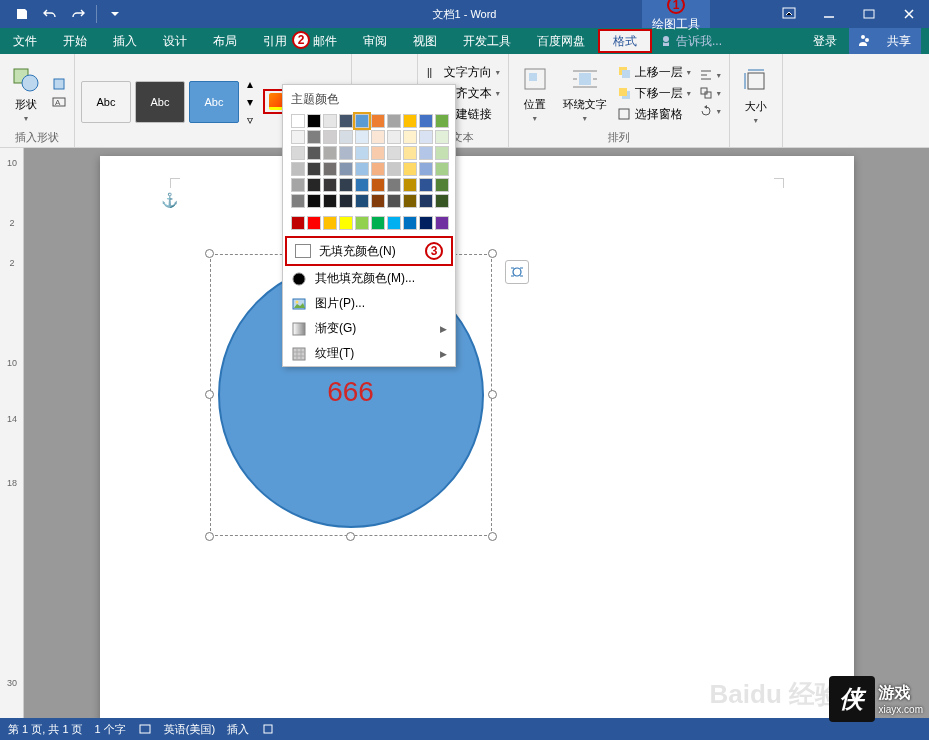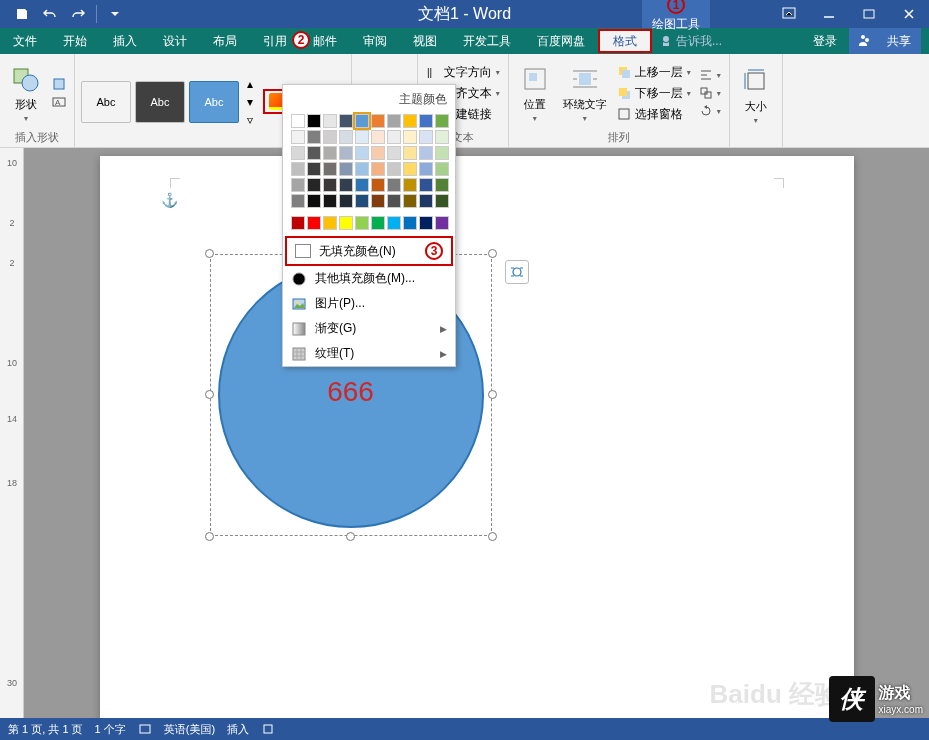--- a/index.html
+++ b/index.html
@@ -1,21 +1,21 @@
 <!DOCTYPE html>
 <html><head>
 <meta charset="utf-8">
 <style>
 * { margin: 0; padding: 0; box-sizing: border-box; font-family: "Microsoft YaHei", sans-serif; }
 body { width: 929px; height: 740px; overflow: hidden; background: #f3f3f3; position: relative; }
 .titlebar { height: 28px; background: #2b579a; display: flex; align-items: center; color: #fff; font-size: 12px; }
 .qat { display: flex; align-items: center; padding-left: 8px; gap: 0; }
 .qat-btn { width: 28px; height: 28px; display: flex; align-items: center; justify-content: center; color: #fff; cursor: pointer; }
 .qat-sep { width: 1px; height: 18px; background: rgba(255,255,255,.3); margin: 0 4px; }
-.title-center { position: absolute; left: 50%; transform: translateX(-50%); font-size: 16px; }
+.title-center { position: absolute; left: 50%; transform: translateX(-50%); font-size: 11px; }
 .annot-circle { display: inline-flex; align-items: center; justify-content: center; width: 18px; height: 18px; border: 2px solid #c00; border-radius: 50%; color: #c00; font-size: 12px; font-weight: bold; background: transparent; }
 .title-tools { position: absolute; left: 642px; top: 0; height: 28px; display: flex; align-items: center; font-size: 12px; padding: 0 10px; background: #3d6db5; gap: 2px; flex-direction: column; justify-content: center; }
 .win-btns { position: absolute; right: 0; top: 0; display: flex; }
 .win-btn { width: 40px; height: 28px; display: flex; align-items: center; justify-content: center; color: #fff; cursor: pointer; }
 .tabbar { height: 26px; background: #0f766e; display: flex; align-items: stretch; color: #fff; font-size: 12px; }
 .tab { padding: 0 13px; display: flex; align-items: center; cursor: pointer; position: relative; }
 .tab.active { background: #f3f3f3; color: #2b579a; }
 .tab.format-tab { border: 2px solid #c00; margin: 1px 0; }
 .tell-me { color: #b4c5e0; display: flex; align-items: center; gap: 4px; margin-left: 8px; }
 .right-tabs { margin-left: auto; display: flex; align-items: flex-end; padding-right: 8px; gap: 2px; }
@@ -31,21 +31,21 @@
 .shape-prev.dark { background: #404040; color: #fff; }
 .shape-prev.blue { background: #5b9bd5; color: #fff; border-color: #2e75b6; }
 .fill-btn { display: flex; align-items: center; gap: 2px; padding: 2px 4px; border: 2px solid #c00; cursor: pointer; font-size: 12px; position: relative; }
 .fill-icon { width: 14px; height: 14px; background: linear-gradient(135deg,#f80,#f40); border-radius: 2px; display: inline-block; border-bottom: 3px solid #ff0; box-sizing: content-box; }
 .small-row { display: flex; align-items: center; gap: 4px; padding: 1px 2px; cursor: pointer; font-size: 12px; }
 .rows3 { display: flex; flex-direction: column; gap: 2px; }
 .wordart-a { font-family: Georgia, serif; font-size: 24px; color: #2e75b6; font-weight: bold; }
 .wordart-a.outline { color: transparent; -webkit-text-stroke: 1px #333; }
 .dd-arrow { font-size: 8px; color: #666; }
 .dropdown { position: absolute; left: 282px; top: 84px; width: 174px; background: #fff; border: 1px solid #c8c8c8; box-shadow: 2px 2px 6px rgba(0,0,0,.25); font-size: 12px; z-index: 100; }
-.dd-section { padding: 6px 8px 4px; color: #444; text-align: right; }
+.dd-section { padding: 6px 8px 4px; color: #444; }
 .color-grid { display: grid; grid-template-columns: repeat(10, 14px); gap: 2px; padding: 2px 8px 6px; }
 .color-sw { width: 14px; height: 14px; border: 1px solid #ccc; cursor: pointer; }
 .color-grid.std { grid-template-columns: repeat(10, 14px); }
 .dd-item { display: flex; align-items: center; gap: 8px; padding: 4px 8px; cursor: pointer; position: relative; }
 .dd-item.highlighted { border: 2px solid #c00; margin: 0 2px; }
 .dd-item-icon { width: 16px; height: 16px; display: flex; align-items: center; justify-content: center; }
 .nofill-sw { width: 16px; height: 14px; border: 1px solid #888; background: #fff; }
 .dd-arrow-r { margin-left: auto; font-size: 9px; color: #666; }
 .doc-area { position: absolute; left: 0; top: 148px; right: 0; bottom: 22px; background: #7f1d1d; display: flex; }
 .vruler { width: 24px; background: #f3f3f3; border-right: 1px solid #ccc; font-size: 9px; color: #666; position: relative; }

